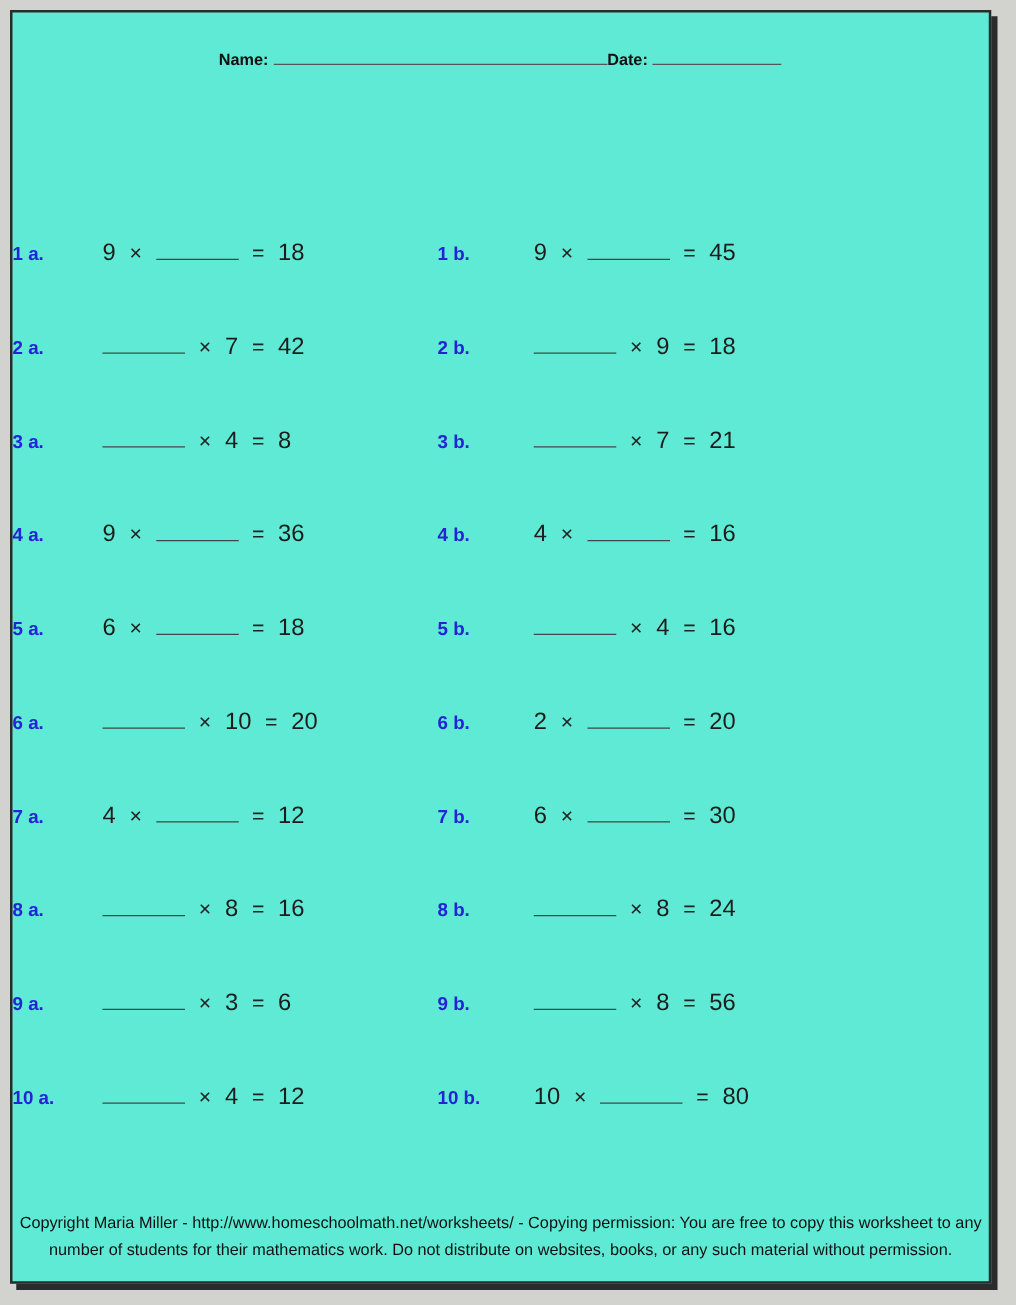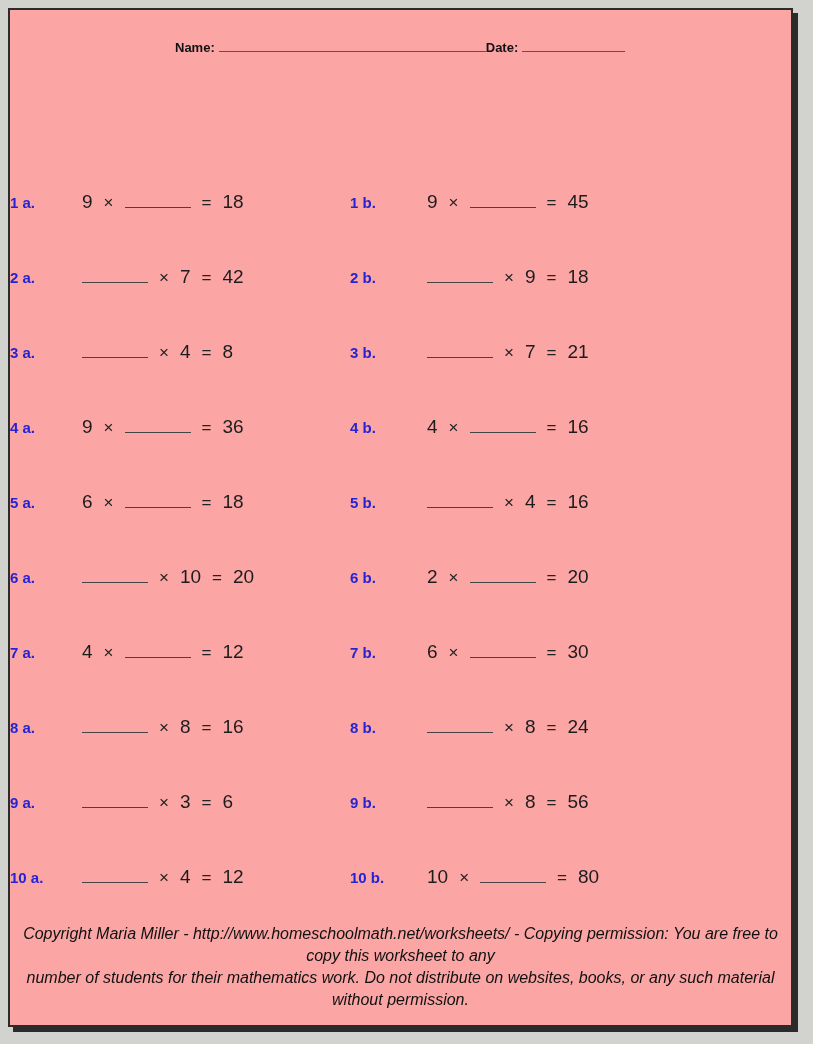--- a/index.html
+++ b/index.html
@@ -6,21 +6,21 @@
   html, body {
     width: 813px; height: 1044px;
     background: #d2d2ce;
     font-family: "Liberation Sans", sans-serif;
     overflow: hidden;
   }
   .page {
     position: relative;
     width: 785px; height: 1019px;
     margin: 8px 0 0 8px;
-    background: #fca5a5;
+    background: #5eead4;
     border: 2px solid #2b2b2b;
     box-shadow: 5px 5px 0 0 #2b2b2b;
   }
   
   .header-row {
     position: absolute; top: 28px; left: 165px; right: 40px;
     display: flex; align-items: baseline;
     font-size: 13px; font-weight: bold; color: #111;
   }
   .fill-line {
@@ -62,22 +62,21 @@
   .pbody .sym { font-size: 17px; color: #222; }
   .blank {
     display: inline-block;
     width: 66px; height: 20px;
     border-bottom: 1.7px solid #444;
   }
   
   .footer {
     position: absolute; bottom: 14px; left: 0; right: 0;
     text-align: center;
-    font-style: italic;
-    font-size: 16px; line-height: 22px;
+    font-size: 13px; line-height: 22px;
     color: #111;
   }
 </style>
 </head>
 <body>
 
 <div class="page">
 
   <div class="header-row">
     <span>Name:</span>

